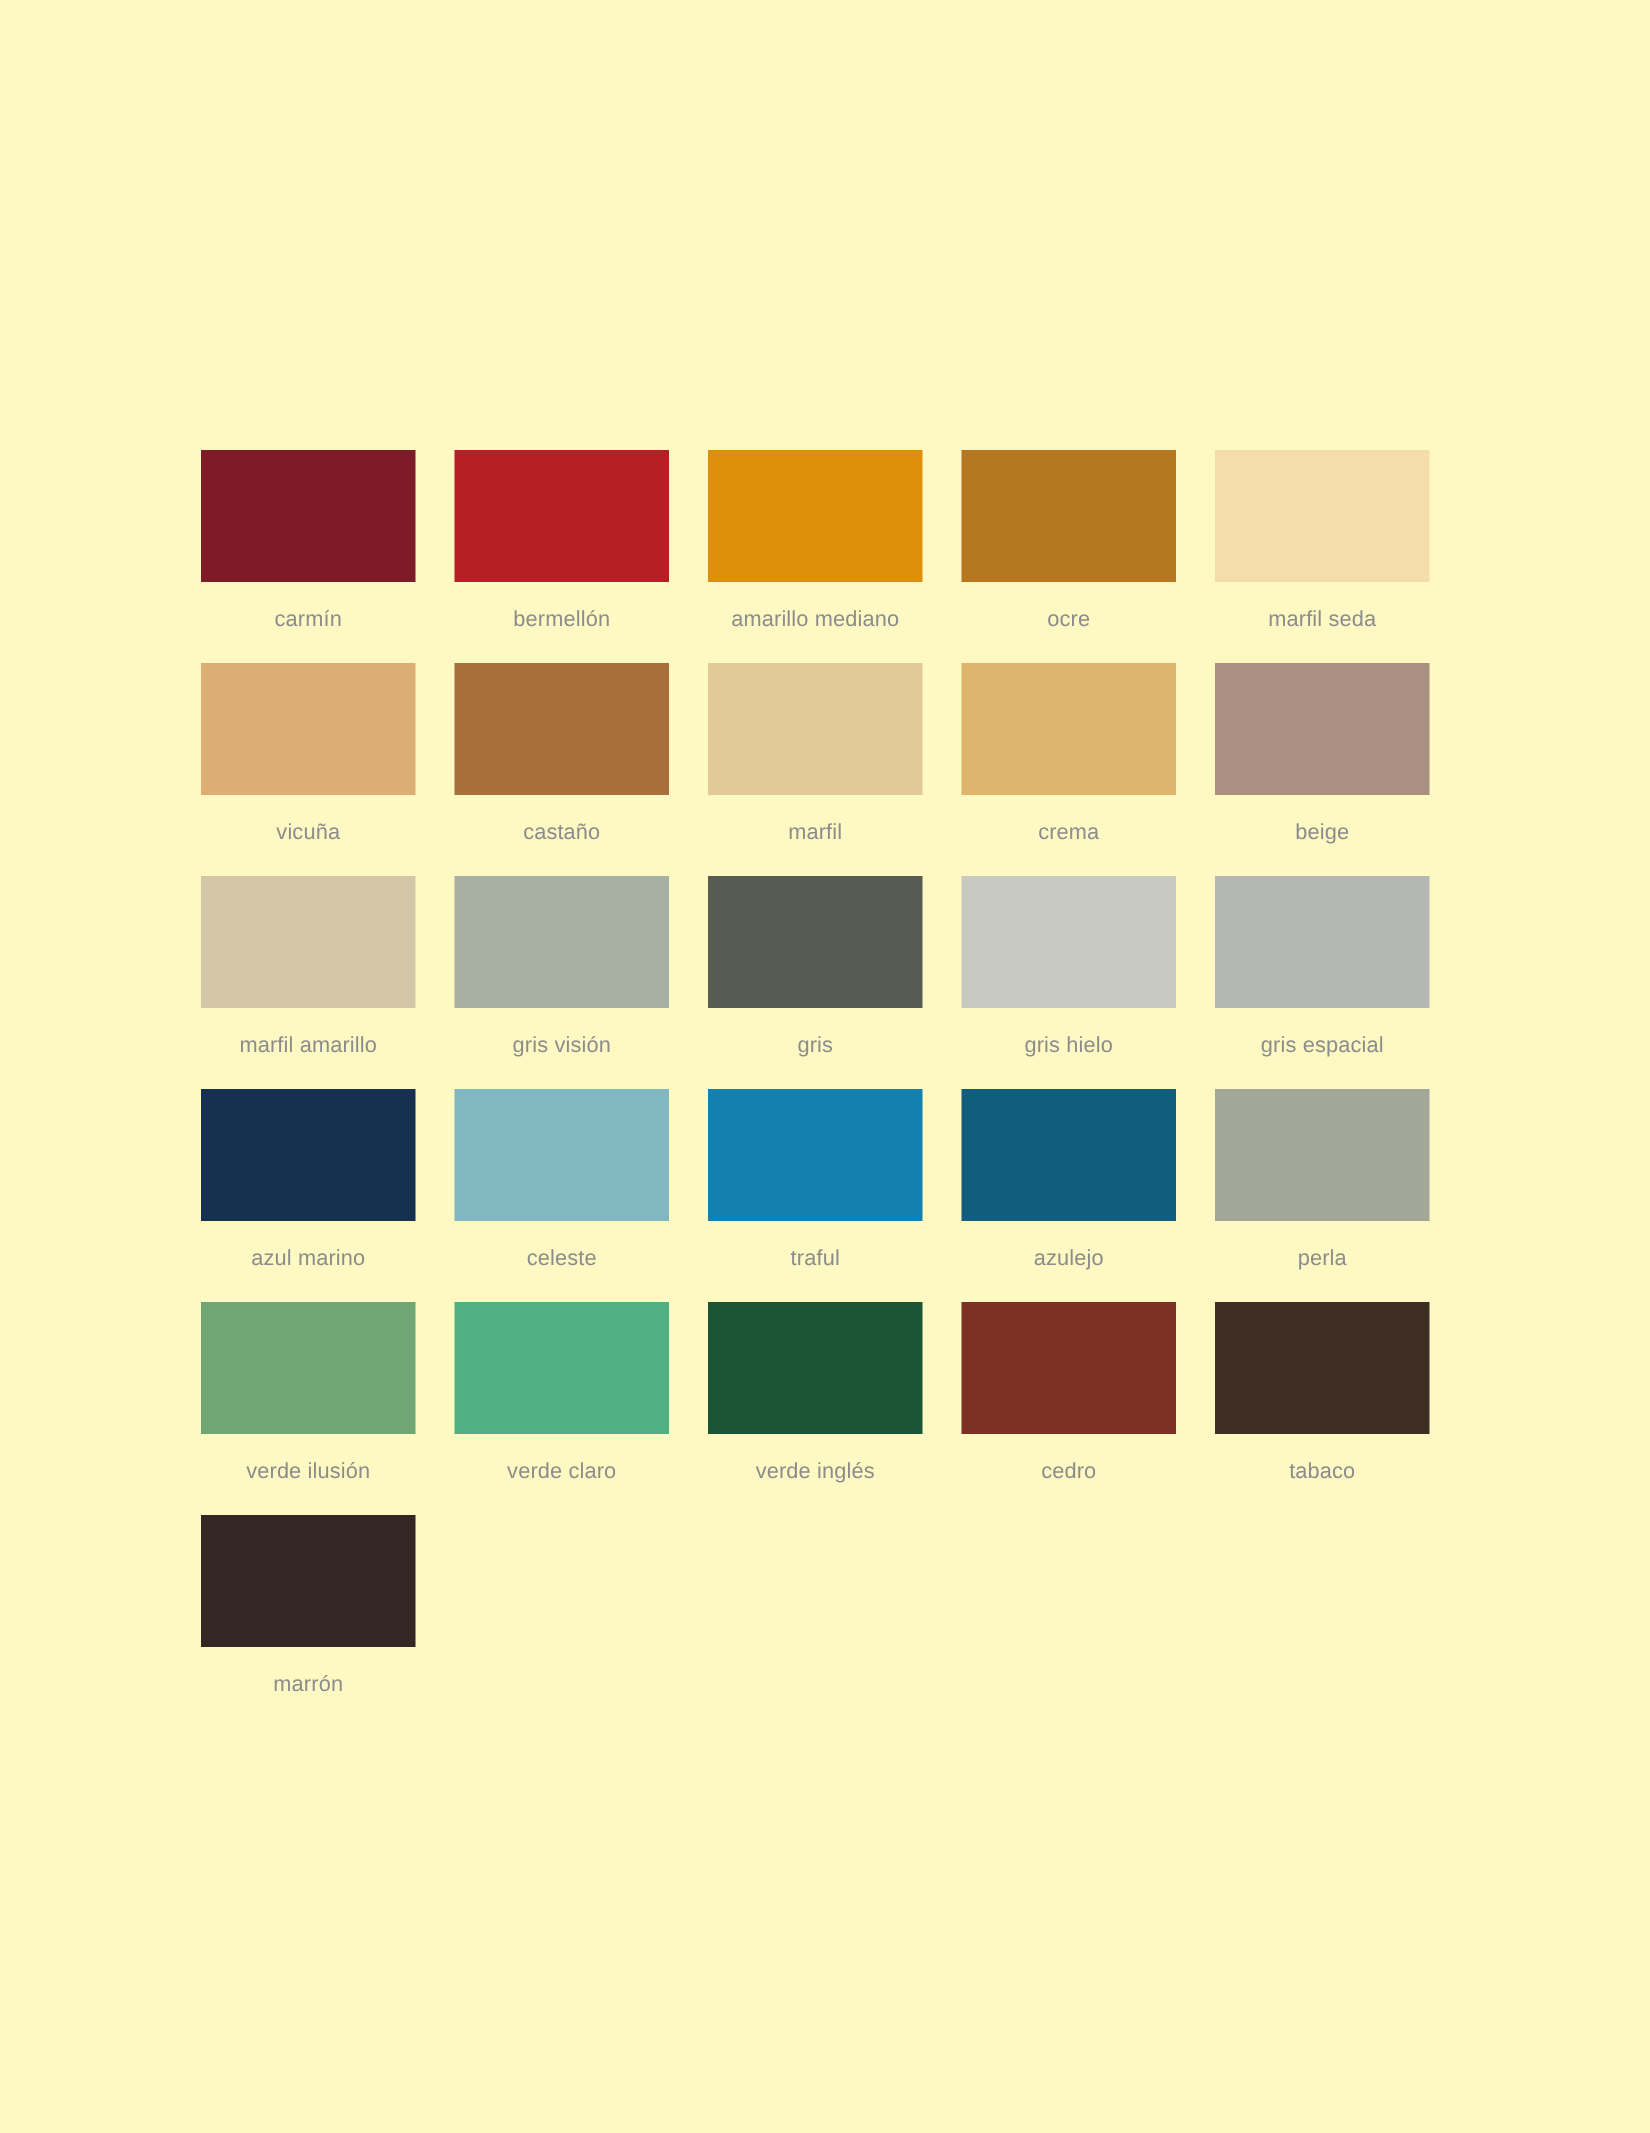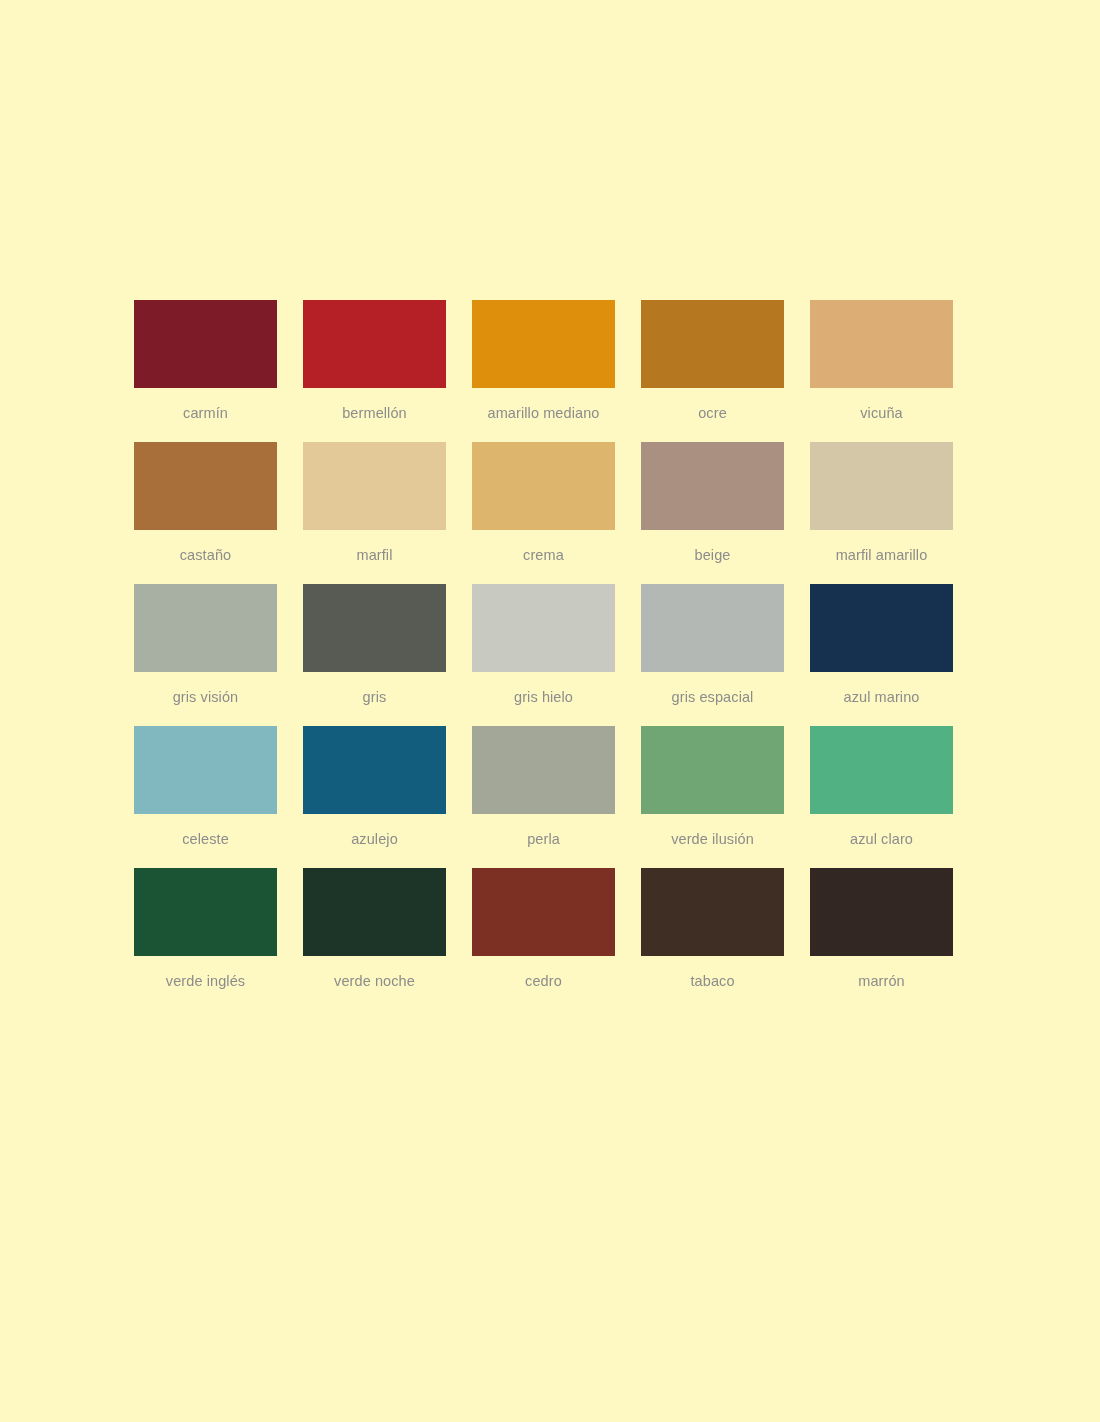--- a/index.html
+++ b/index.html
@@ -72,20 +72,24 @@
       </div>
       <div class="swatch-cell">
         <span class="swatch-chip" style="background-color: rgb(222, 143, 12);"></span>
         <span class="swatch-label">amarillo mediano</span>
       </div>
       <div class="swatch-cell">
         <span class="swatch-chip" style="background-color: rgb(181, 119, 31);"></span>
         <span class="swatch-label">ocre</span>
       </div>
       <div class="swatch-cell">
+        <span class="swatch-chip" style="background-color: rgb(245, 220, 171);"></span>
+        <span class="swatch-label">marfil seda</span>
+      </div>
+      <div class="swatch-cell">
         <span class="swatch-chip" style="background-color: rgb(220, 174, 118);"></span>
         <span class="swatch-label">vicuña</span>
       </div>
       <div class="swatch-cell">
         <span class="swatch-chip" style="background-color: rgb(168, 111, 59);"></span>
         <span class="swatch-label">castaño</span>
       </div>
       <div class="swatch-cell">
         <span class="swatch-chip" style="background-color: rgb(227, 200, 152);"></span>
         <span class="swatch-label">marfil</span>
@@ -120,42 +124,42 @@
       </div>
       <div class="swatch-cell">
         <span class="swatch-chip" style="background-color: rgb(22, 48, 79);"></span>
         <span class="swatch-label">azul marino</span>
       </div>
       <div class="swatch-cell">
         <span class="swatch-chip" style="background-color: rgb(129, 183, 191);"></span>
         <span class="swatch-label">celeste</span>
       </div>
       <div class="swatch-cell">
+        <span class="swatch-chip" style="background-color: rgb(20, 128, 176);"></span>
+        <span class="swatch-label">traful</span>
+      </div>
+      <div class="swatch-cell">
         <span class="swatch-chip" style="background-color: rgb(18, 92, 125);"></span>
         <span class="swatch-label">azulejo</span>
       </div>
       <div class="swatch-cell">
         <span class="swatch-chip" style="background-color: rgb(163, 167, 151);"></span>
         <span class="swatch-label">perla</span>
       </div>
       <div class="swatch-cell">
         <span class="swatch-chip" style="background-color: rgb(111, 166, 115);"></span>
         <span class="swatch-label">verde ilusión</span>
       </div>
       <div class="swatch-cell">
         <span class="swatch-chip" style="background-color: rgb(81, 177, 131);"></span>
-        <span class="swatch-label">azul claro</span>
+        <span class="swatch-label">verde claro</span>
       </div>
       <div class="swatch-cell">
         <span class="swatch-chip" style="background-color: rgb(26, 84, 52);"></span>
         <span class="swatch-label">verde inglés</span>
-      </div>
-      <div class="swatch-cell">
-        <span class="swatch-chip" style="background-color: rgb(29, 52, 41);"></span>
-        <span class="swatch-label">verde noche</span>
       </div>
       <div class="swatch-cell">
         <span class="swatch-chip" style="background-color: rgb(124, 47, 35);"></span>
         <span class="swatch-label">cedro</span>
       </div>
       <div class="swatch-cell">
         <span class="swatch-chip" style="background-color: rgb(62, 46, 36);"></span>
         <span class="swatch-label">tabaco</span>
       </div>
       <div class="swatch-cell">

